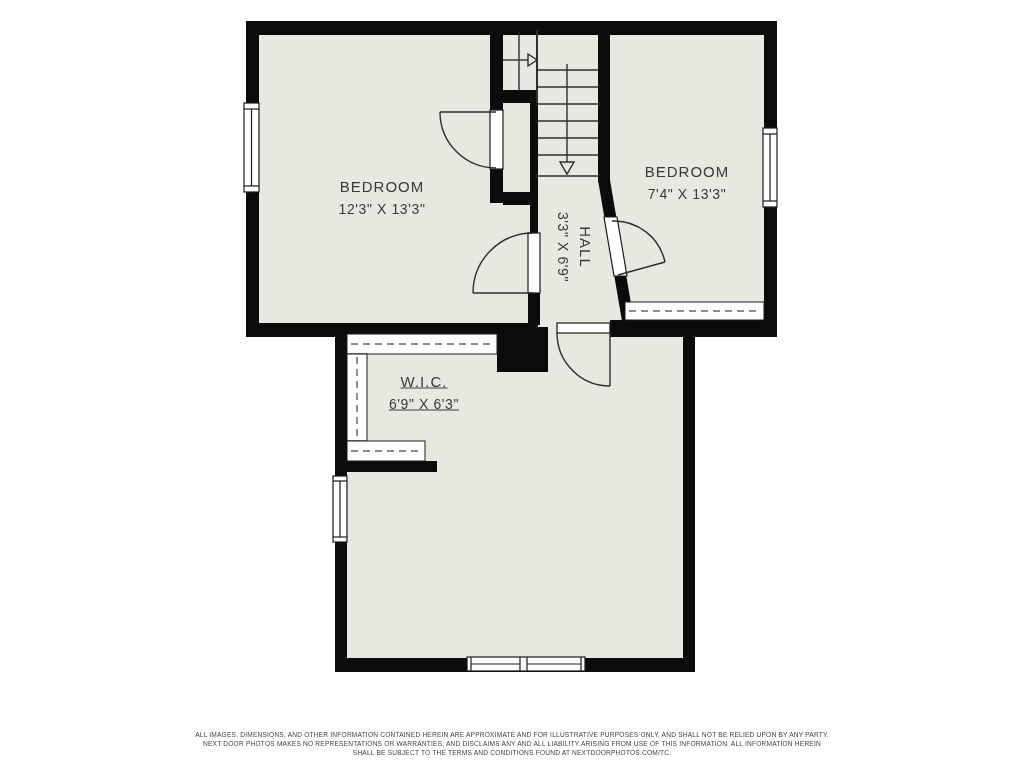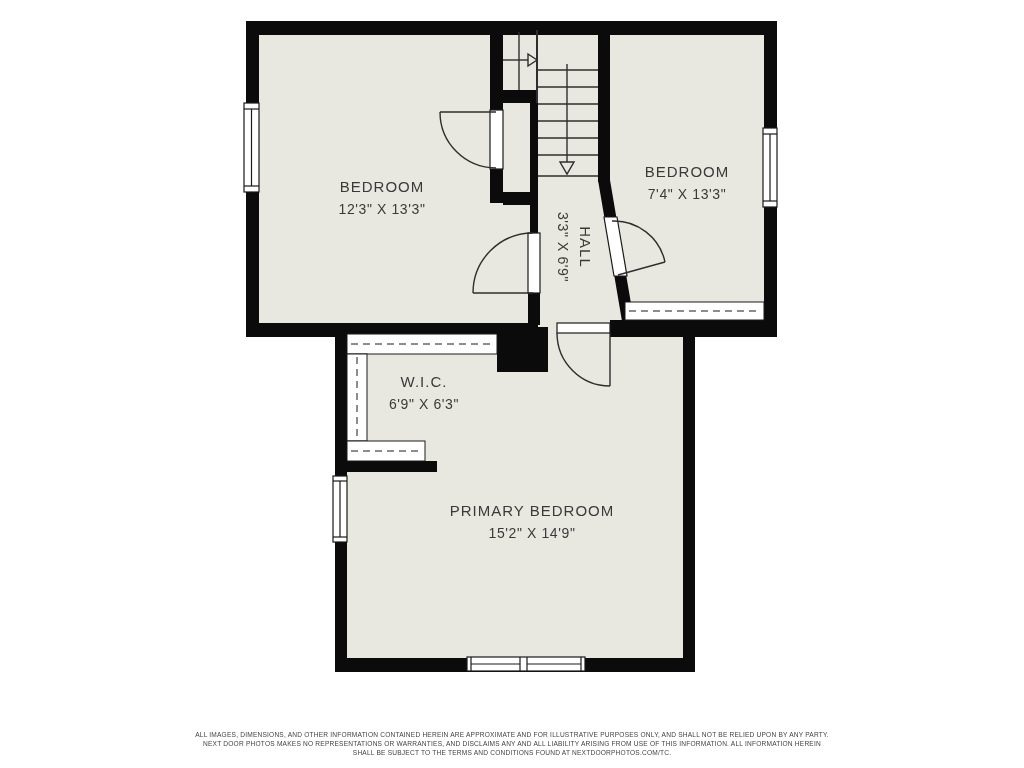--- a/index.html
+++ b/index.html
@@ -146,29 +146,25 @@
   <div class="room-label" style="left:687px;top:182px;">
     <div class="room-name">BEDROOM</div>
     <div class="room-dims">7'4" X 13'3"</div>
   </div>
 
   <div class="room-label rotated" style="left:574px;top:247px;">
     <div class="room-name">HALL</div>
     <div class="room-dims">3'3" X 6'9"</div>
   </div>
 
-  <div class="room-label" style="left:424px;top:392px;">
+  <div class="room-label" style="left:424px;top:392px;text-decoration:underline;">
     <div class="room-name">W.I.C.</div>
     <div class="room-dims">6'9" X 6'3"</div>
   </div>
 
-  <div class="room-label" style="left:532px;top:521px;">
-    <div class="room-name">PRIMARY BEDROOM</div>
-    <div class="room-dims">15'2" X 14'9"</div>
-  </div>
 
   <div id="disclaimer">
     <div>ALL IMAGES, DIMENSIONS, AND OTHER INFORMATION CONTAINED HEREIN ARE APPROXIMATE AND FOR ILLUSTRATIVE PURPOSES ONLY, AND SHALL NOT BE RELIED UPON BY ANY PARTY.</div>
     <div>NEXT DOOR PHOTOS MAKES NO REPRESENTATIONS OR WARRANTIES, AND DISCLAIMS ANY AND ALL LIABILITY ARISING FROM USE OF THIS INFORMATION. ALL INFORMATION HEREIN</div>
     <div>SHALL BE SUBJECT TO THE TERMS AND CONDITIONS FOUND AT NEXTDOORPHOTOS.COM/TC.</div>
   </div>
 
 </div>
 
 </body></html>

